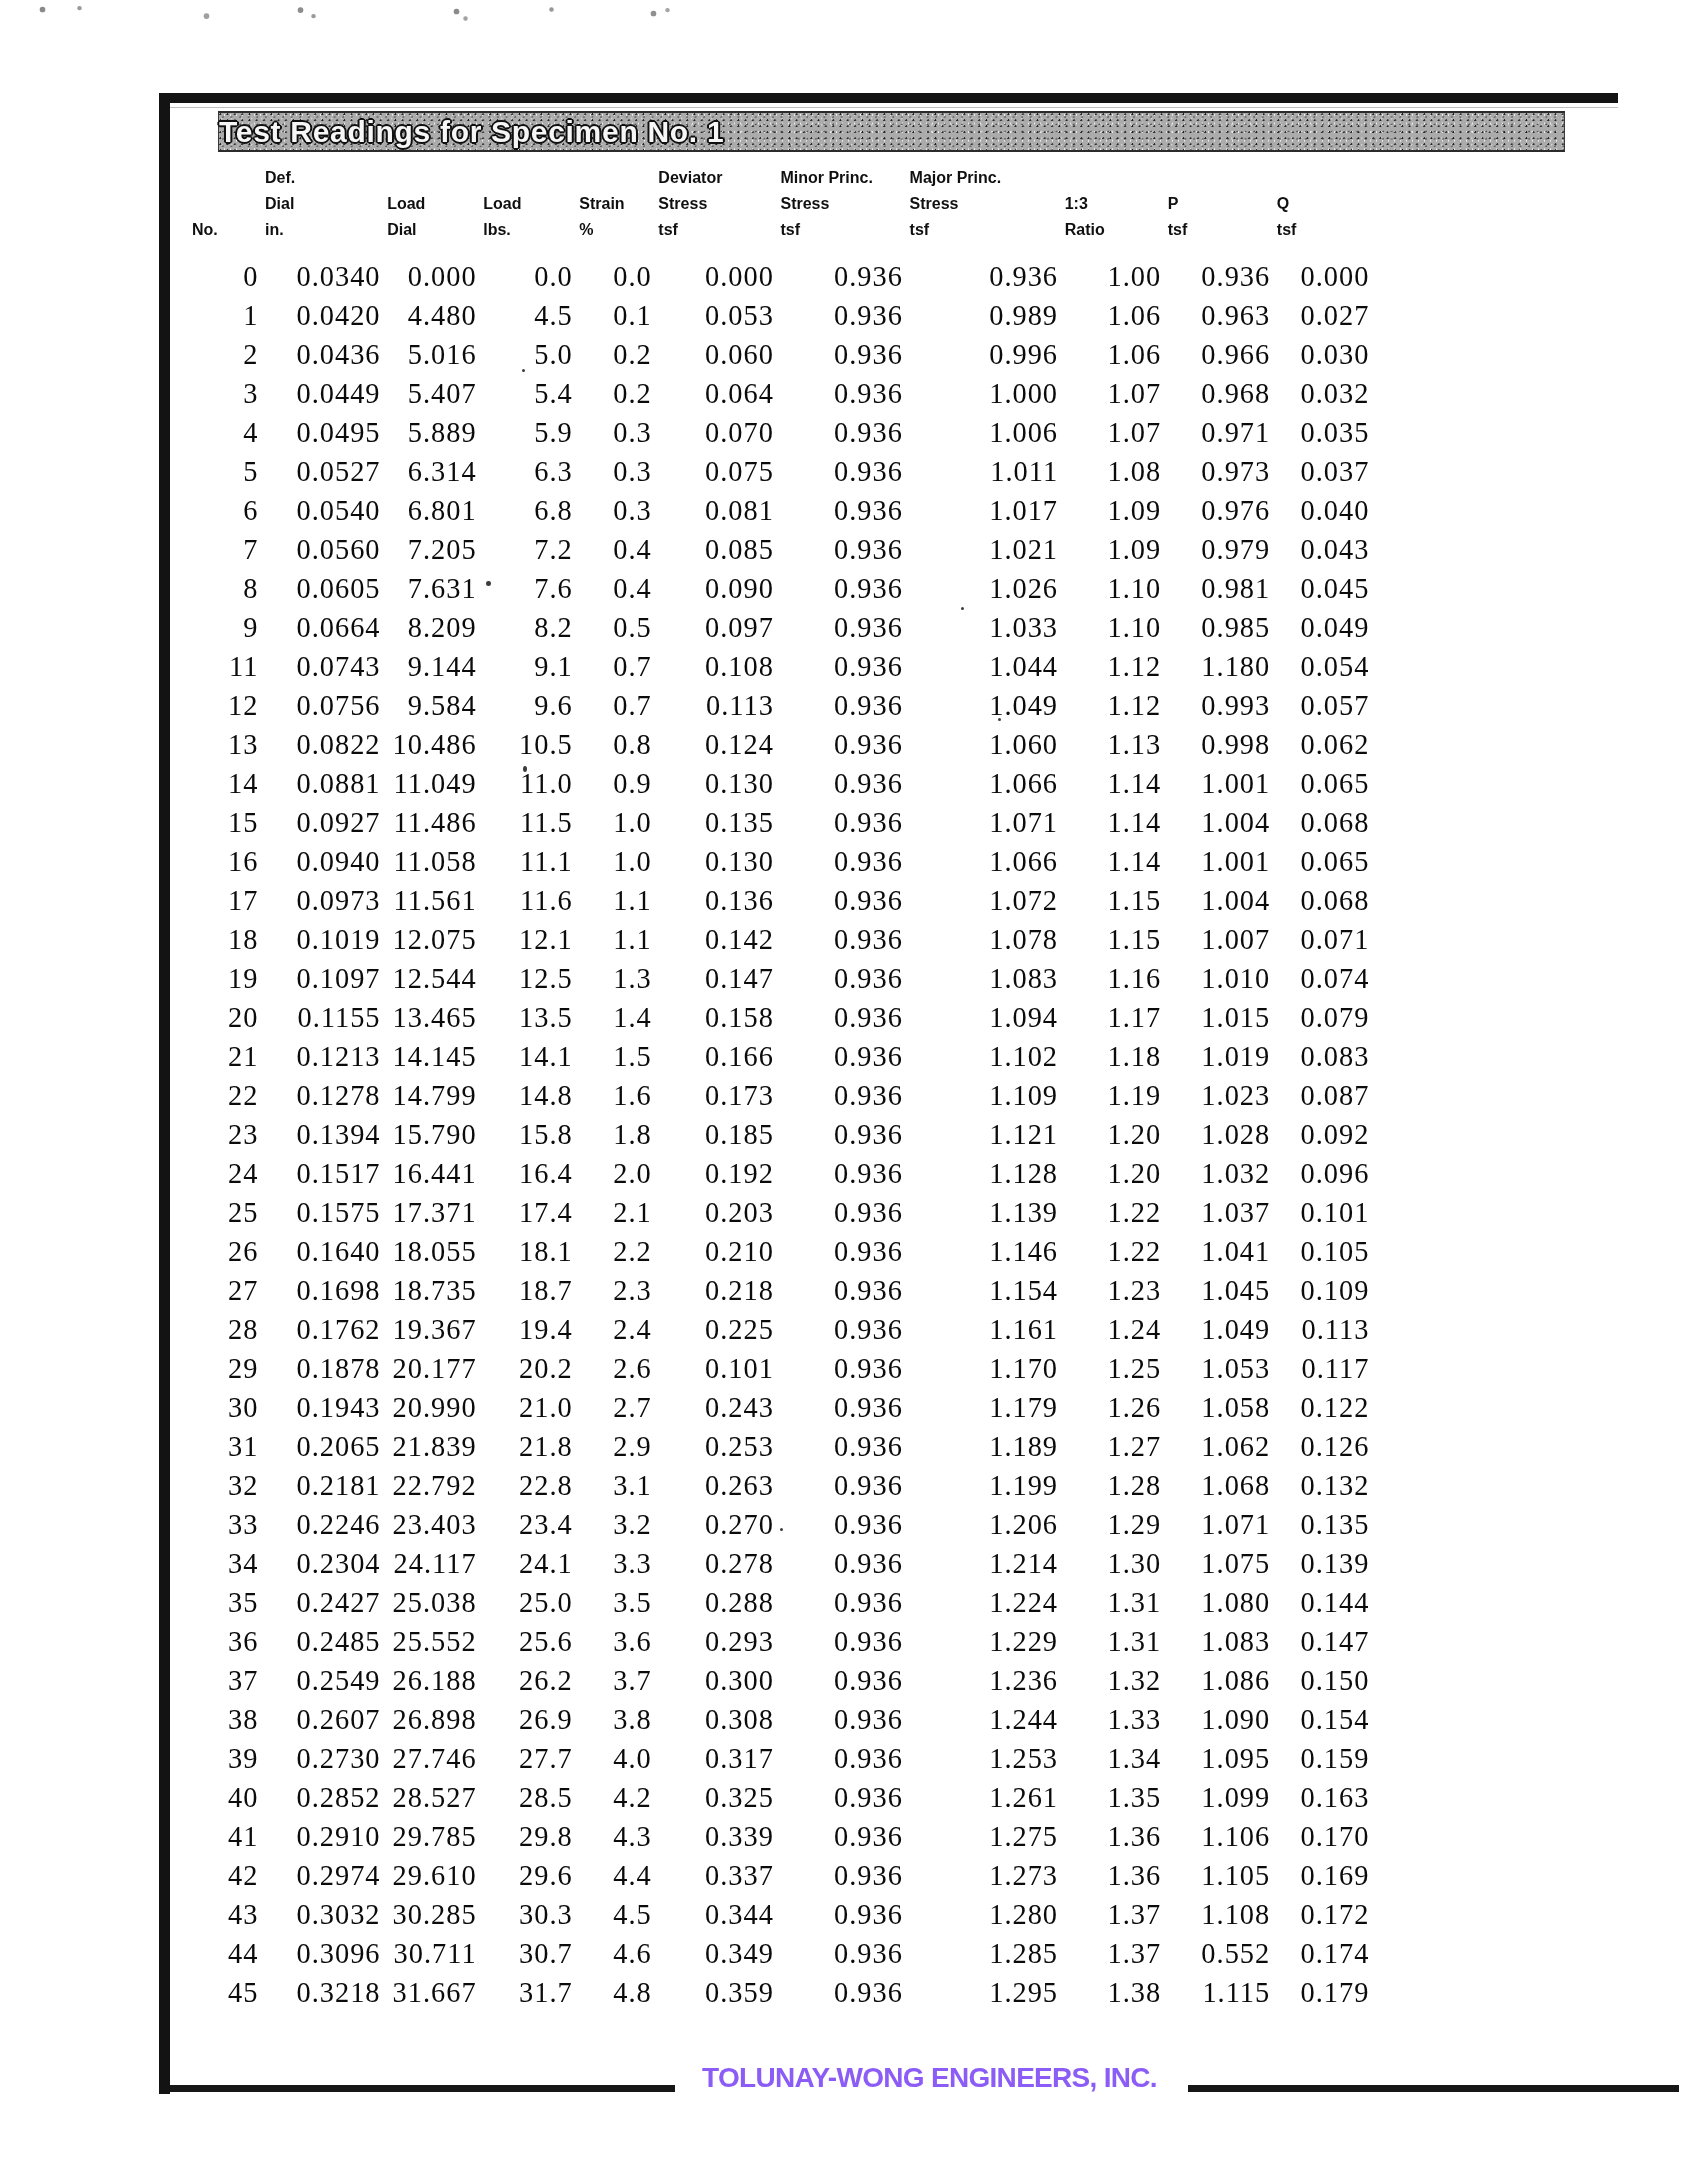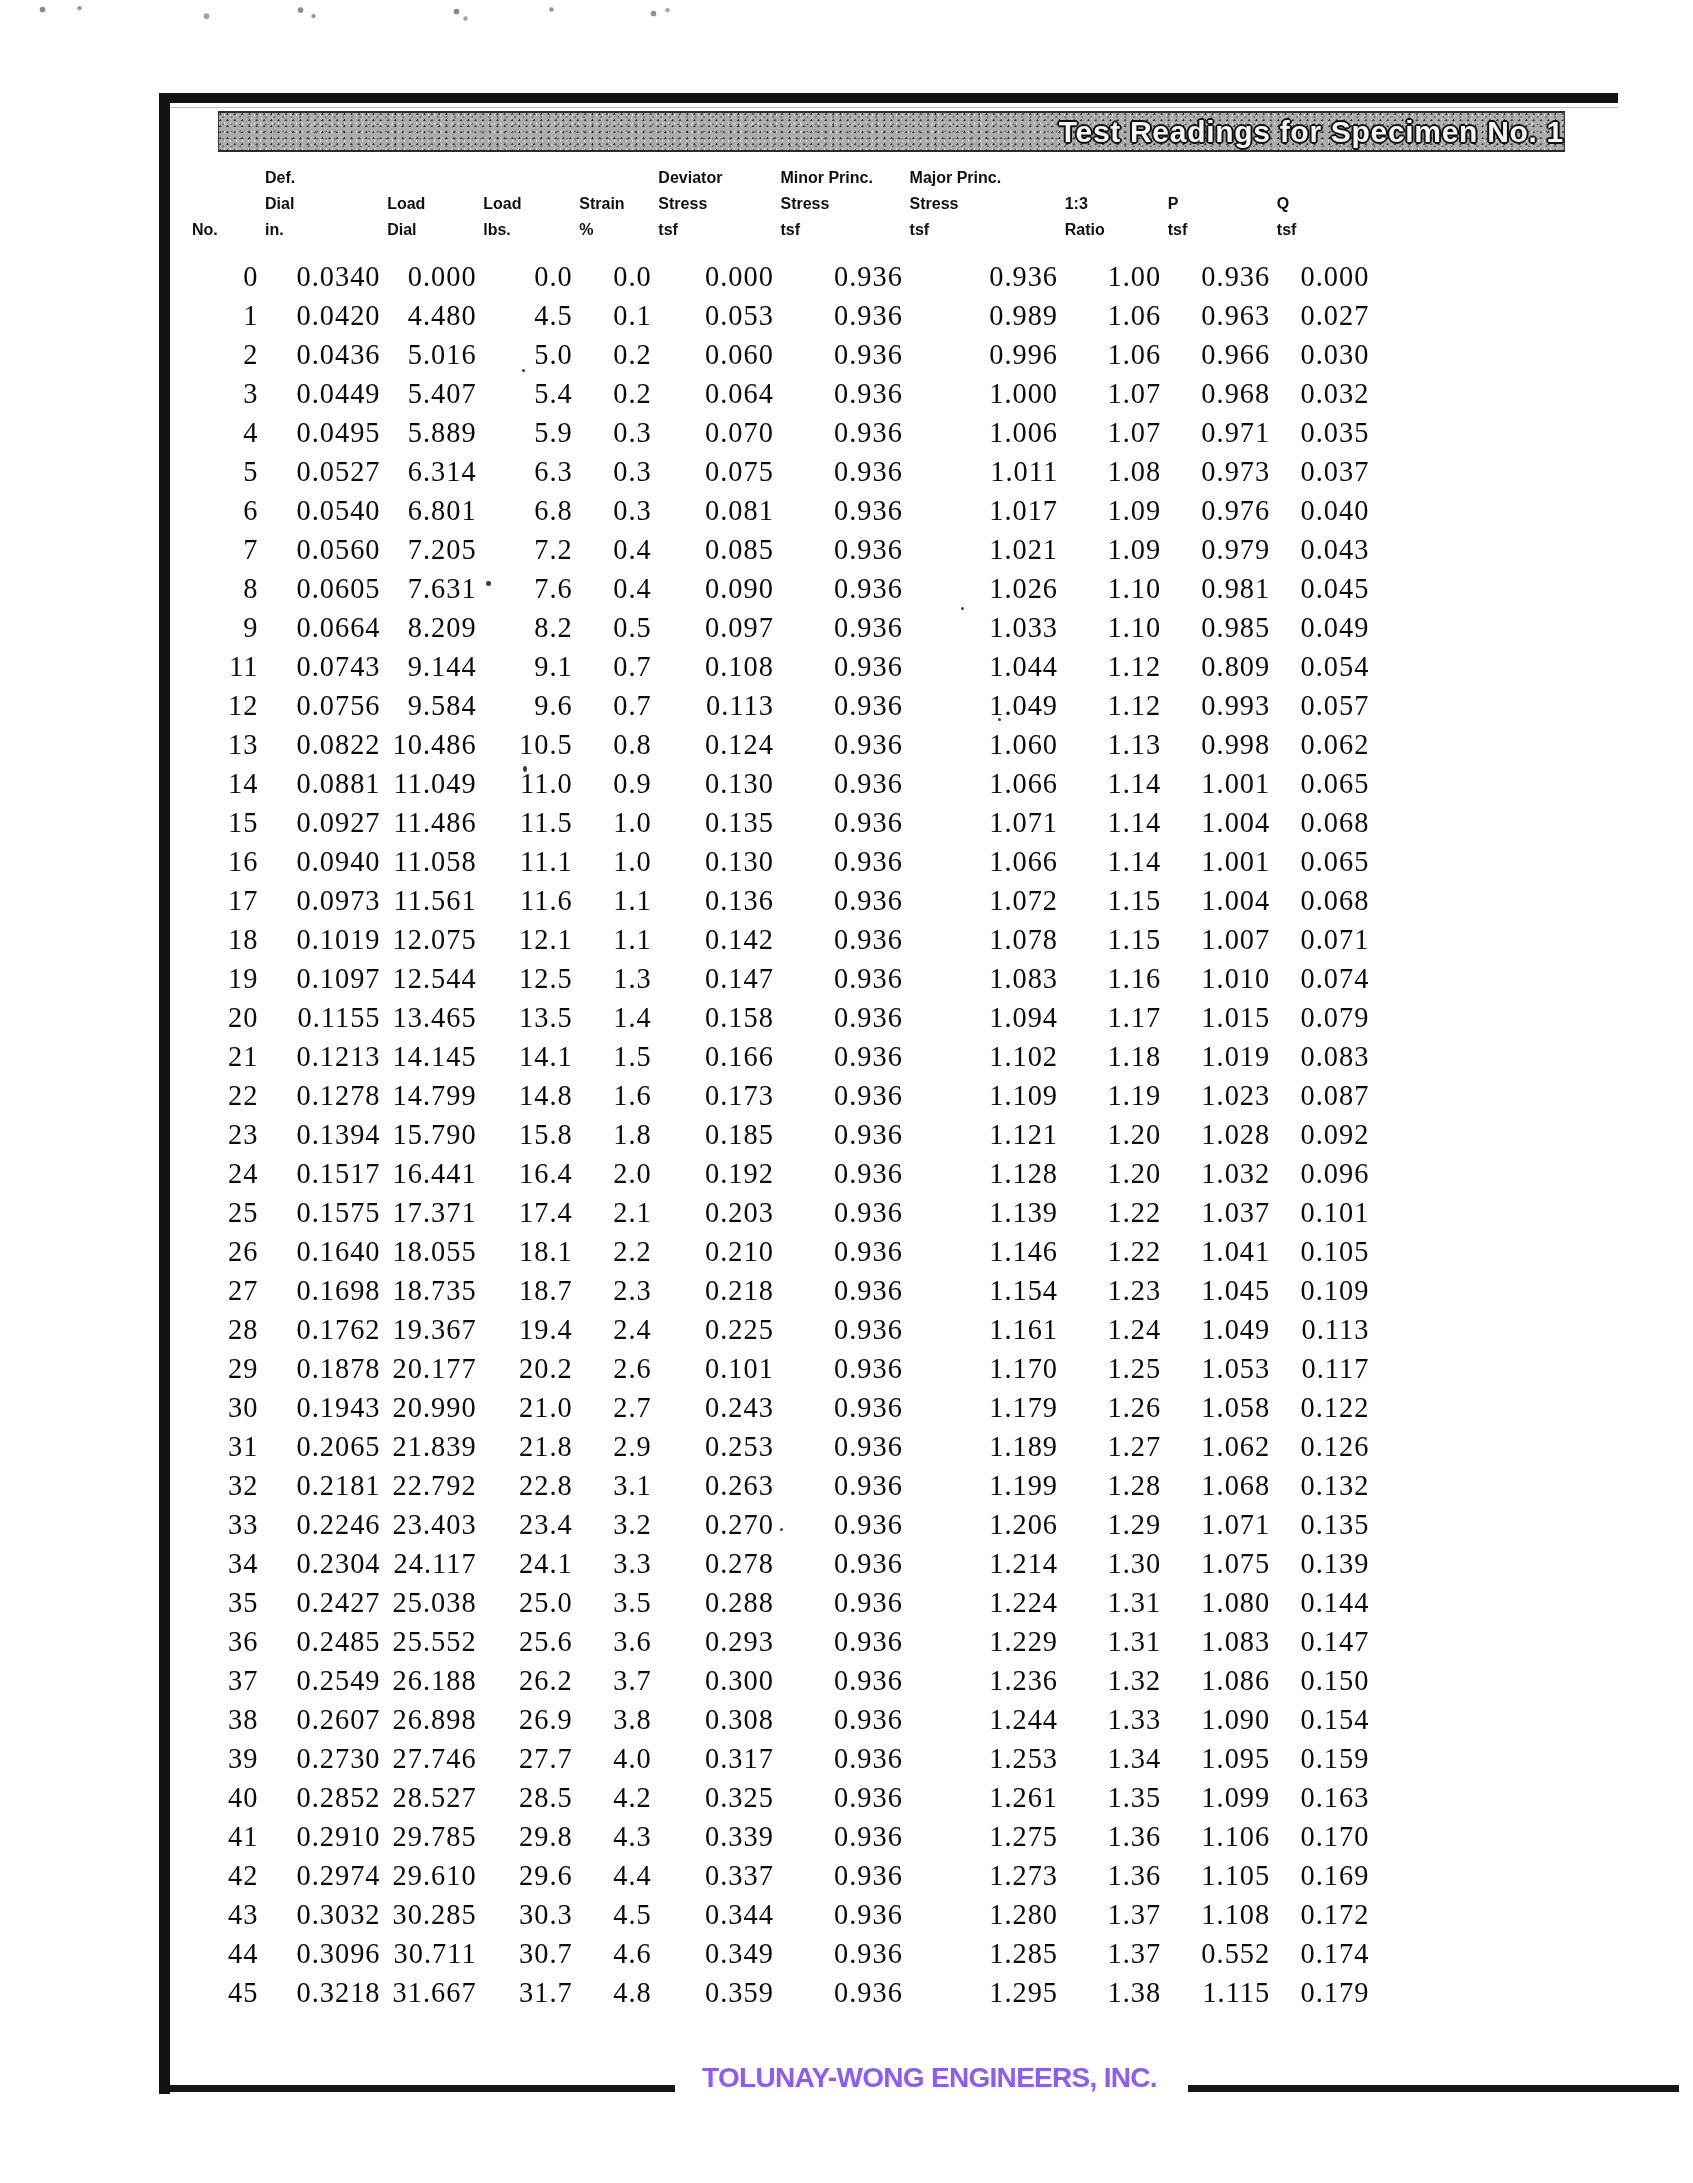--- a/index.html
+++ b/index.html
@@ -40,21 +40,21 @@
     background-color:#ababab;
     background-image:
       radial-gradient(circle at 1.3px 1.3px,#1c1c1c 0.8px,transparent 1.1px),
       radial-gradient(circle at 4px 4px,#4a4a4a 0.7px,transparent 1px),
       radial-gradient(circle at 6px 2px,#ededed 0.9px,transparent 1.3px),
       radial-gradient(circle at 2.6px 5.3px,#d6d6d6 0.7px,transparent 1.1px);
     background-size:7.3px 6px,8.6px 7.3px,6px 8.6px,10px 6.6px;
     border-top:2px solid #2b2b2b;border-bottom:2px solid #2b2b2b;
     border-left:1.3px solid #3a3a3a;border-right:1.3px solid #3a3a3a;
     box-sizing:border-box;
-    display:flex;align-items:center;justify-content:flex-end;
+    display:flex;align-items:center;justify-content:flex-start;
   }
   .title-band span{
     font-family:"Liberation Sans","DejaVu Sans",sans-serif;
     font-weight:bold;font-size:30px;letter-spacing:0.7px;color:#f6f6f6;
     text-shadow:
       -2px 0 0 #101010, 2px 0 0 #101010, 0 -2px 0 #101010, 0 2px 0 #101010,
       -1.3px -1.3px 0 #101010, 1.3px -1.3px 0 #101010, -1.3px 1.3px 0 #101010, 1.3px 1.3px 0 #101010;
     white-space:nowrap;
   }
   
@@ -289,21 +289,21 @@
         <tr>
           <td>11</td>
           <td>0.0743</td>
           <td>9.144</td>
           <td>9.1</td>
           <td>0.7</td>
           <td>0.108</td>
           <td>0.936</td>
           <td>1.044</td>
           <td>1.12</td>
-          <td>0.809</td>
+          <td>1.180</td>
           <td>0.054</td>
         </tr>
         <tr>
           <td>12</td>
           <td>0.0756</td>
           <td>9.584</td>
           <td>9.6</td>
           <td>0.7</td>
           <td>0.113</td>
           <td>0.936</td>

